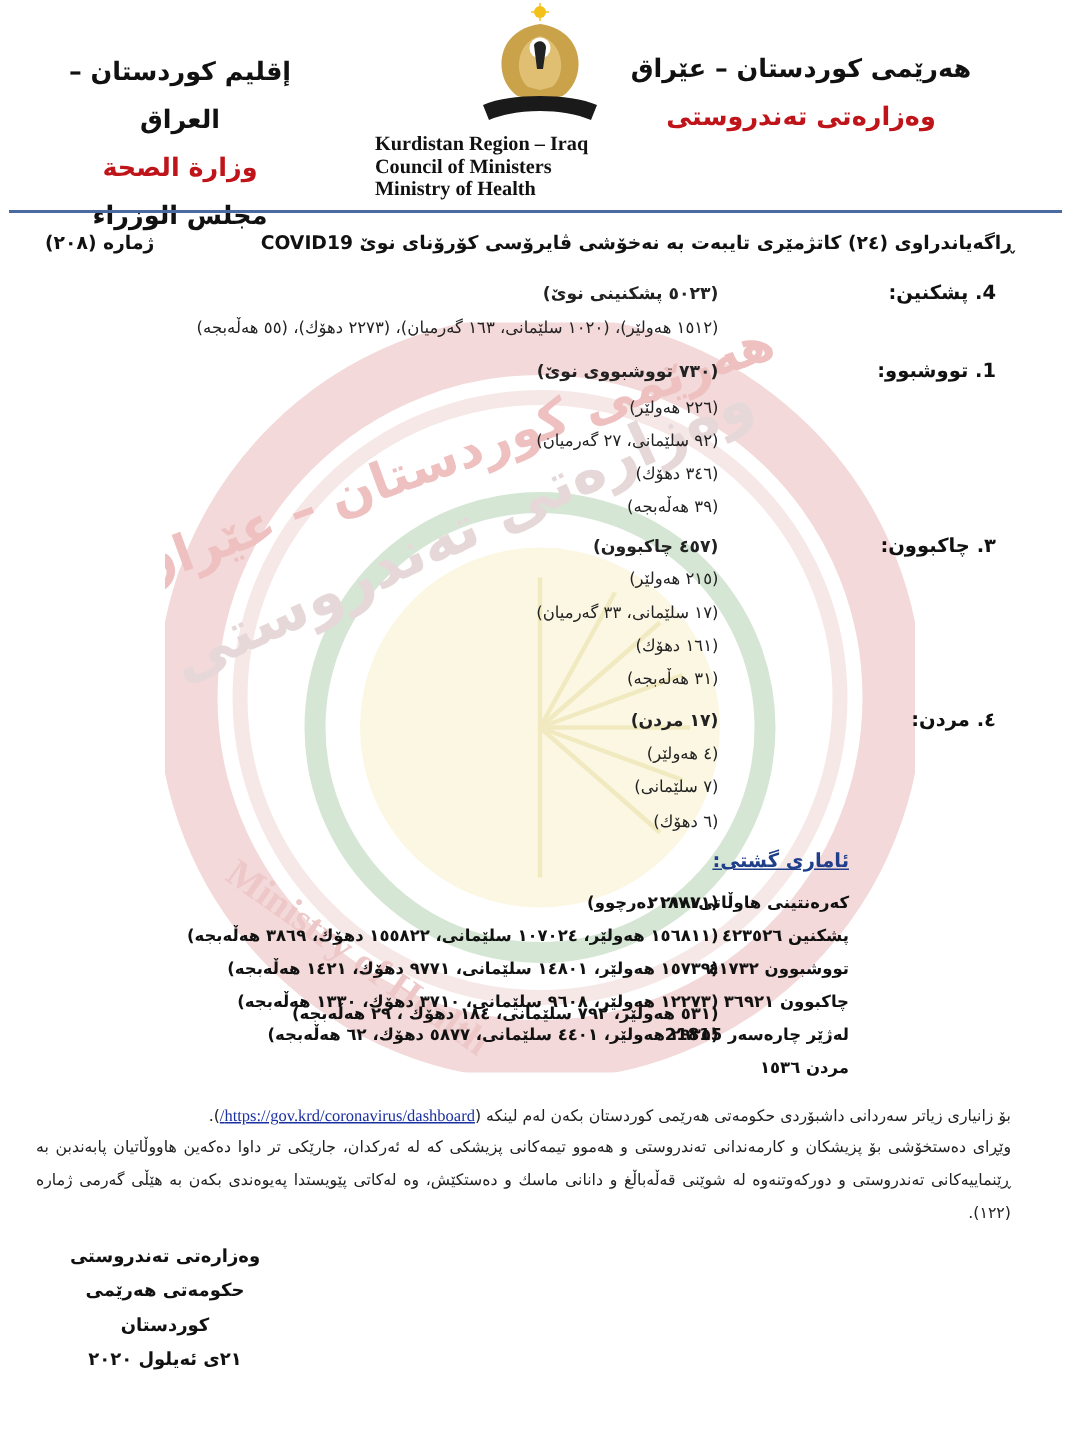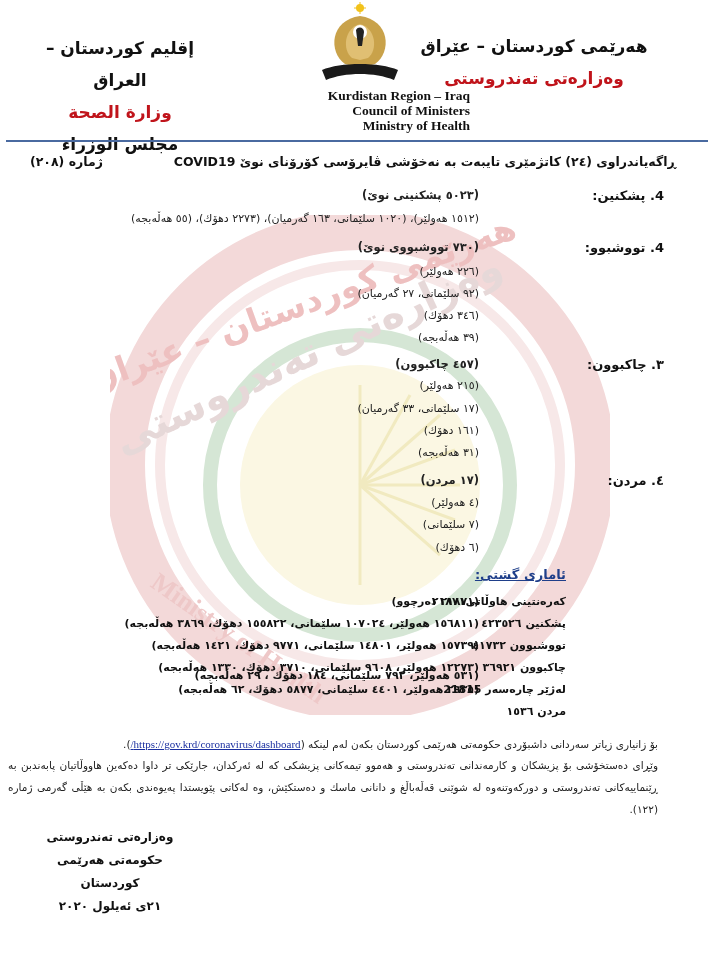--- a/index.html
+++ b/index.html
@@ -11,38 +11,38 @@
   
   .watermark { position: absolute; left: 110px; top: 215px; width: 500px; height: 500px; pointer-events: none; }
 
   
   .hdr-col { position: absolute; text-align: center; font-weight: bold; }
   .hdr-right { right: 60px; top: 30px; width: 240px; direction: rtl; }
   .hdr-left { left: 20px; top: 32px; width: 200px; direction: rtl; }
   .hdr-line { font-size: 17px; line-height: 32px; color: #111; }
   .hdr-line.red { color: #c0141b; }
   .emblem { position: absolute; left: 310px; top: 2px; width: 100px; height: 85px; }
-  .hdr-en { position: absolute; left: 250px; top: 88px; width: 220px; text-align: right;
+  .hdr-en { position: absolute; left: 250px; top: 88px; width: 220px; text-align: left;
             font-family: "Liberation Serif", serif; font-weight: bold; font-size: 13.5px; line-height: 15px; color: #111; }
   .hdr-rule { position: absolute; left: 6px; right: 6px; top: 140px; height: 2px; background: #4a6aa0; }
 
   
   .title { position: absolute; right: 38px; top: 154px; font-size: 12.5px; font-weight: bold; direction: rtl; color: #111; }
   .number { position: absolute; left: 30px; top: 154px; font-size: 12.5px; font-weight: bold; direction: rtl; }
 
   .sec-label { position: absolute; right: 50px; font-size: 13px; font-weight: bold; direction: rtl; }
   .line { position: absolute; font-size: 11px; direction: rtl; text-align: right; white-space: nowrap; color: #222; }
   .line.bold { font-weight: bold; font-size: 11.5px; }
   .col-a { right: 235px; }
 
   .totals-title { position: absolute; right: 148px; top: 567px; font-size: 13px; font-weight: bold; color: #1f3f8a; text-decoration: underline; direction: rtl; }
   .tot-label { position: absolute; right: 148px; font-size: 11px; font-weight: bold; direction: rtl; white-space: nowrap; padding-left: 32px; }
   .tot-detail { position: absolute; right: 235px; font-size: 11px; font-weight: bold; direction: rtl; white-space: nowrap; }
 
-  .para { position: absolute; right: 56px; width: 650px; font-size: 10.5px; direction: rtl; text-align: justify; line-height: 22px; color: #222; margin-left: 48px; }
+  .para { position: absolute; right: 40px; width: 650px; font-size: 10.5px; direction: rtl; text-align: justify; line-height: 22px; color: #222; margin-left: 48px; }
   .para a { color: #1a2fa0; text-decoration: underline; font-family: "Liberation Serif", serif; font-size: 11px; }
 
   .sign { position: absolute; left: 45px; top: 826px; width: 130px; text-align: center; direction: rtl; font-weight: bold; font-size: 12px; line-height: 23px; }
 </style>
 </head>
 <body>
 
 <div class="page">
 
   <svg class="watermark" viewBox="0 0 500 500">
@@ -97,21 +97,21 @@
 
   <div class="hdr-rule"></div>
 
   <div class="title">ڕاگەیاندراوی (٢٤) کاتژمێری تایبەت بە نەخۆشی ڤایرۆسی کۆرۆنای نوێ COVID19</div>
   <div class="number">ژمارە (٢٠٨)</div>
 
   <div class="sec-label" style="top:188px">4. پشکنین:</div>
   <div class="line bold col-a" style="top:188px">(٥٠٢٣ پشکنینی نوێ)</div>
   <div class="line col-a" style="top:212px">(١٥١٢ هەولێر)، (١٠٢٠ سلێمانی، ١٦٣ گەرمیان)، (٢٢٧٣ دهۆك)، (٥٥ هەڵەبجە)</div>
 
-  <div class="sec-label" style="top:240px">4. تووشبوو:</div>
+  <div class="sec-label" style="top:240px">1. تووشبوو:</div>
   <div class="line bold col-a" style="top:240px">(٧٣٠ تووشبووی نوێ)</div>
   <div class="line col-a" style="top:265px">(٢٢٦ هەولێر)</div>
   <div class="line col-a" style="top:287px">(٩٢ سلێمانی، ٢٧ گەرمیان)</div>
   <div class="line col-a" style="top:309px">(٣٤٦ دهۆك)</div>
   <div class="line col-a" style="top:331px">(٣٩ هەڵەبجە)</div>
 
   <div class="sec-label" style="top:357px">٣. چاكبوون:</div>
   <div class="line bold col-a" style="top:357px">(٤٥٧ چاکبوون)</div>
   <div class="line col-a" style="top:379px">(٢١٥ هەولێر)</div>
   <div class="line col-a" style="top:402px">(١٧ سلێمانی، ٣٣ گەرمیان)</div>

